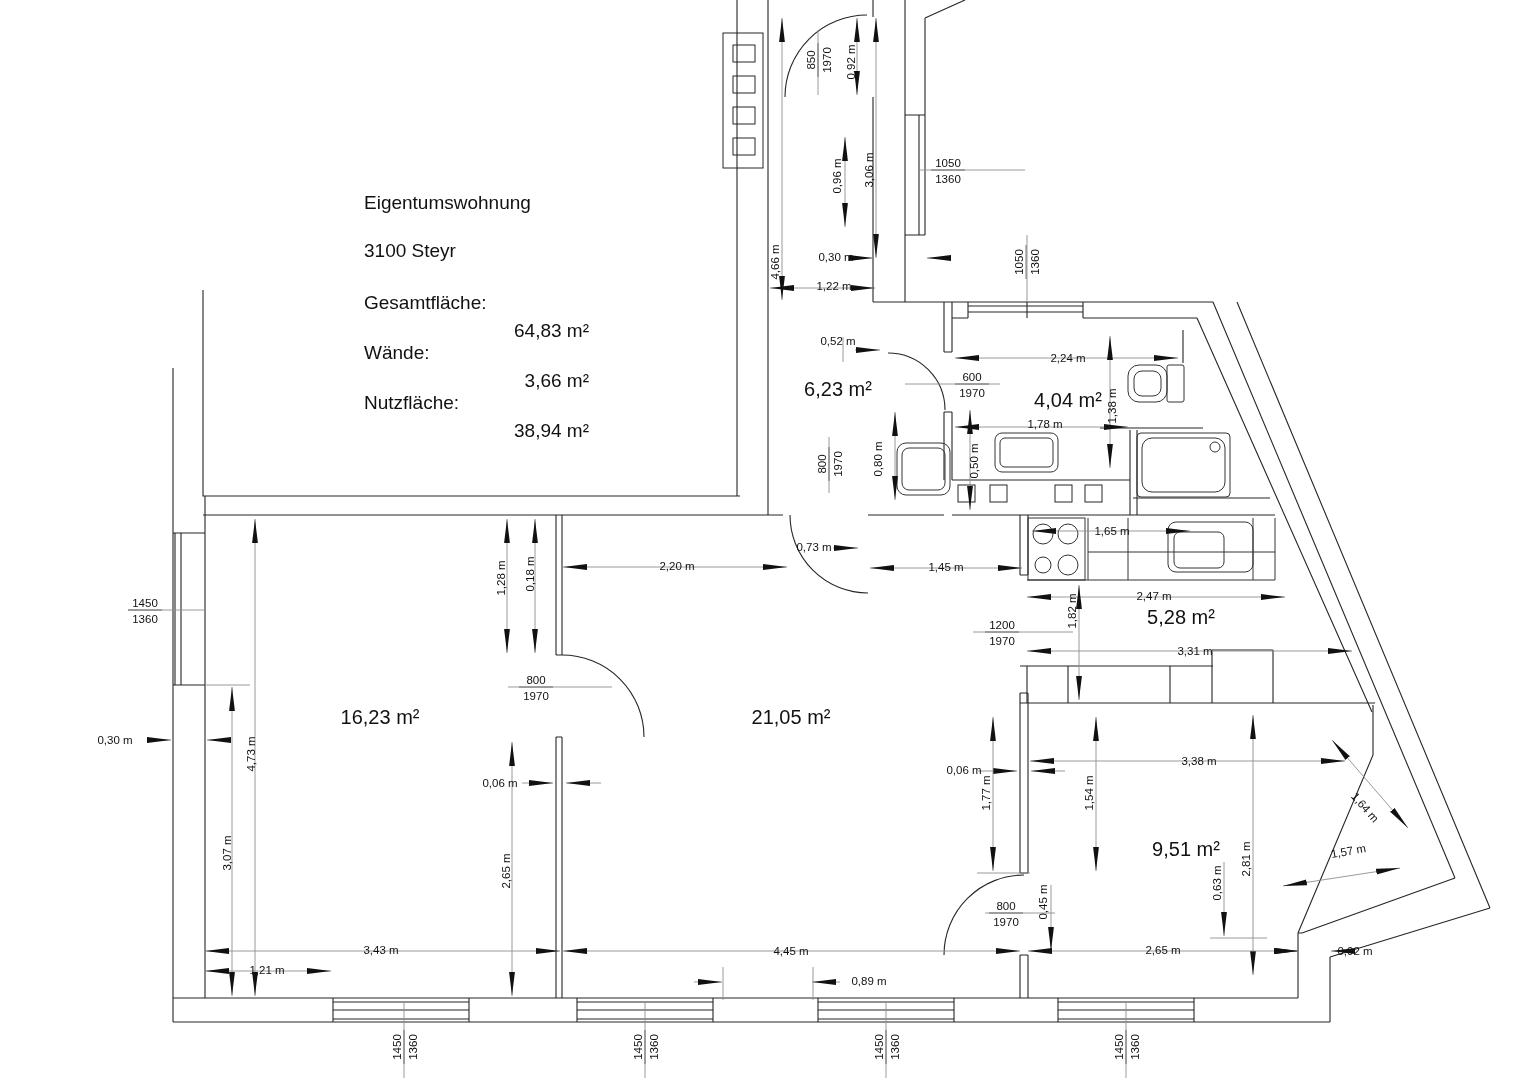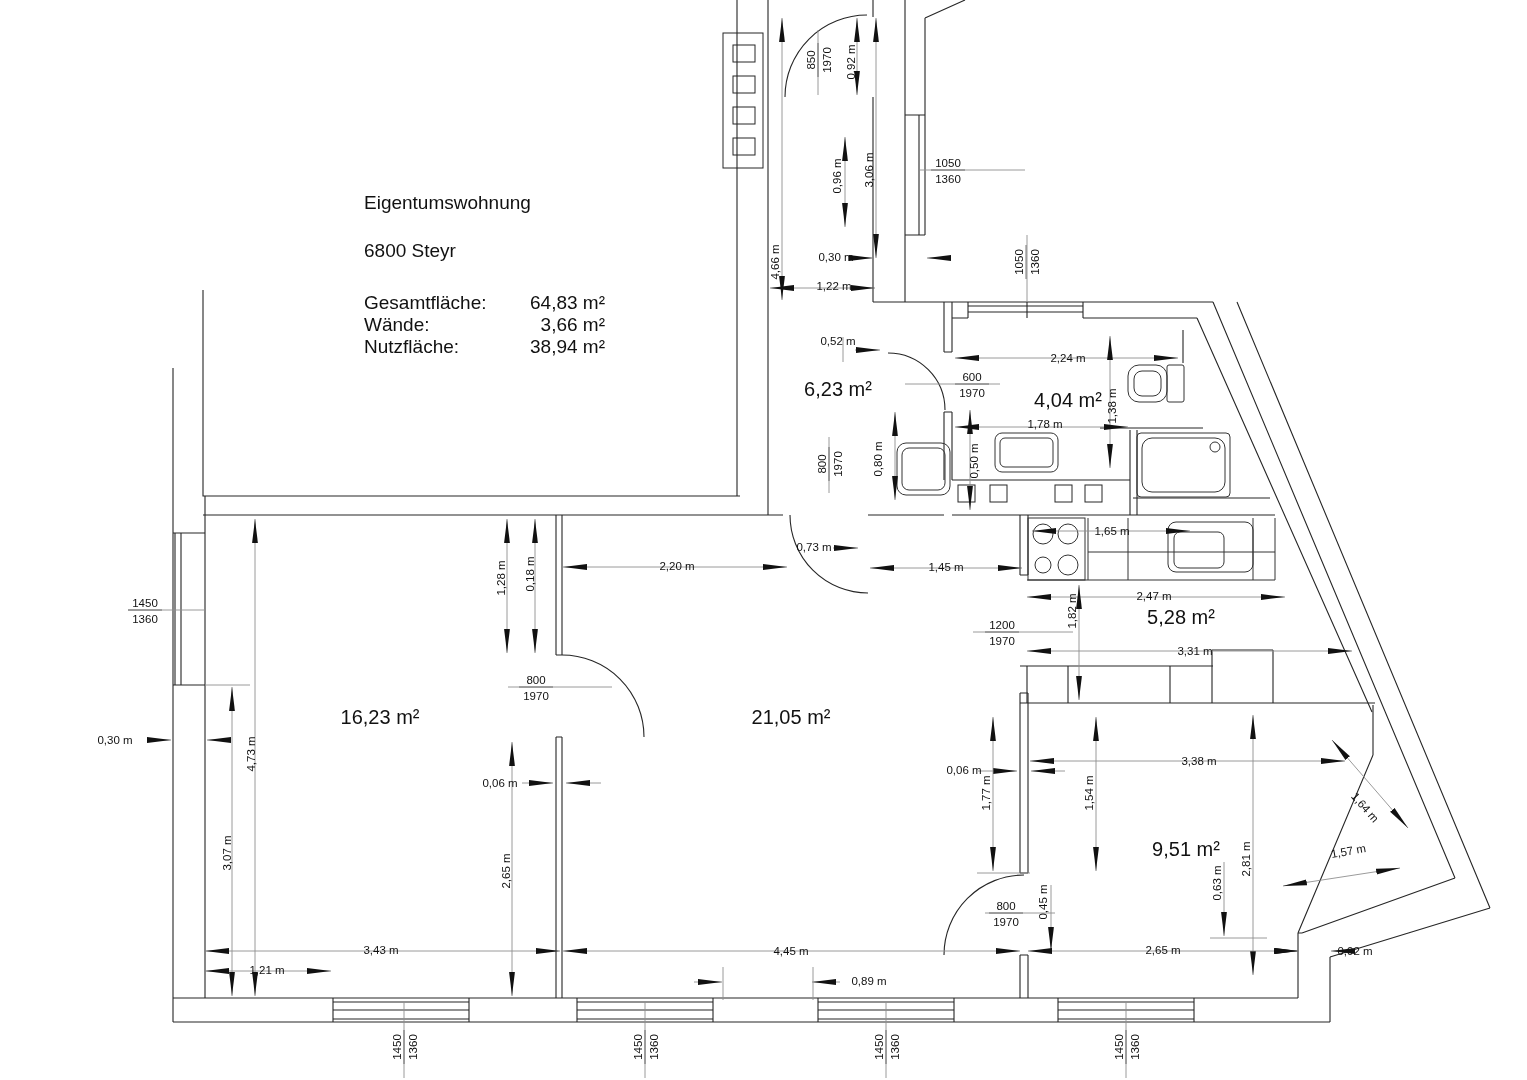--- a/index.html
+++ b/index.html
@@ -9,32 +9,32 @@
   .w{stroke:#262626;fill:none;stroke-width:1.1;}
   .g{stroke:#8f8f8f;fill:none;stroke-width:0.9;}
   .fx{stroke:#343434;fill:none;stroke-width:1;}
   .sq{stroke:#262626;fill:none;stroke-width:1;}
   svg text{font-family:"Liberation Sans",sans-serif;fill:#111;}
   .dimtxt{font-size:11.5px;}
   .roomtxt{font-size:20px;}
   #title-block{position:absolute;left:364px;top:192px;font-size:19px;line-height:22px;}
   #title-line1{margin-bottom:26px;}
   #title-line2{margin-bottom:30px;}
-  .trow{display:flex;gap:16px;}
+  .trow{display:flex;}
   .tlbl{width:150px;}
-  .tval{width:75px;text-align:right;}
+  .tval{width:75px;text-align:right;margin-top:28px;}
 </style>
 </head>
 <body>
 
 <div id="page">
 
   <div id="title-block">
     <div id="title-line1">Eigentumswohnung</div>
-    <div id="title-line2">6800 Steyr</div>
+    <div id="title-line2">3100 Steyr</div>
     <div class="trow">
       <span class="tlbl">Gesamtfläche:</span>
       <span class="tval">64,83 m²</span>
     </div>
     <div class="trow">
       <span class="tlbl">Wände:</span>
       <span class="tval">3,66 m²</span>
     </div>
     <div class="trow">
       <span class="tlbl">Nutzfläche:</span>

